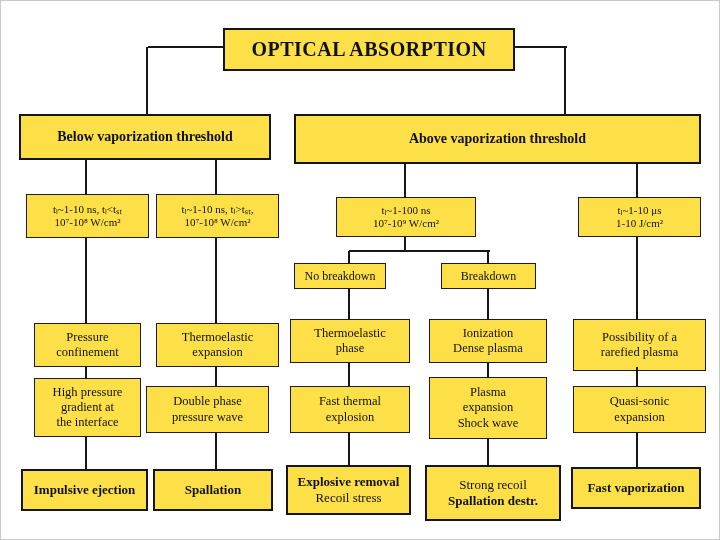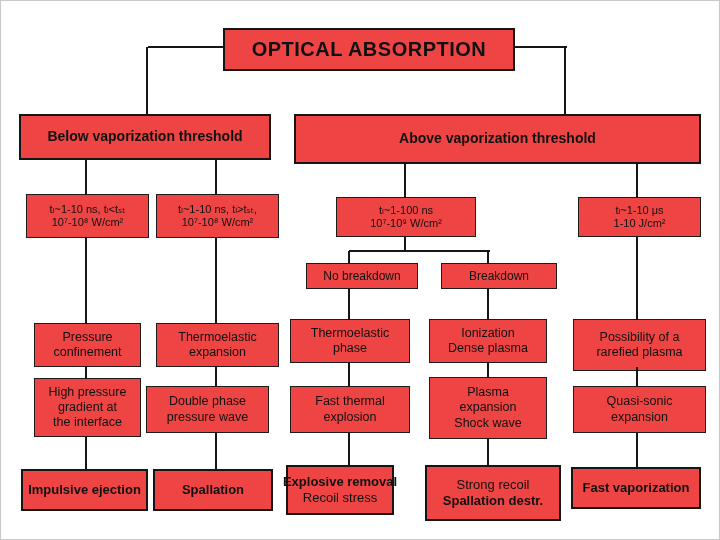--- a/index.html
+++ b/index.html
@@ -8,28 +8,29 @@
     width:720px;height:540px;
     background:#ffffff;
     border:1px solid #c9c9c9;
     box-sizing:border-box;
     font-family:"Liberation Sans","DejaVu Sans",sans-serif;
     color:#111;
     overflow:hidden;
   }
   .box{
     position:absolute;
-    background:#ef4444;
+    background:#fde047;
     display:flex;
     flex-direction:column;
     align-items:center;
     justify-content:center;
     text-align:center;
     box-sizing:border-box;
     line-height:1.22;
+    font-family:Liberation Serif, serif;
   }
   .major{border:2px solid #151515;}
   .minor{border:1.5px solid #1c1c1c;}
   .title-box{font-weight:bold;font-size:20px;letter-spacing:0.5px;}
   .branch-box{font-weight:bold;font-size:14px;}
   .cond-box{font-size:11px;}
   .mid-box{font-size:12.5px;}
   .small-box{font-size:12px;}
   .out-box{font-weight:bold;font-size:13px;}
   .rg{font-weight:normal;}
@@ -63,24 +64,24 @@
   </div>
   <div class="box minor cond-box" style="left:335px;top:196px;width:140px;height:40px">
     <div class="nw">tₗ~1-100 ns</div>
     <div class="nw">10⁷-10⁹ W/cm²</div>
   </div>
   <div class="box minor cond-box" style="left:577px;top:196px;width:123px;height:40px">
     <div class="nw">tₗ~1-10 μs</div>
     <div class="nw">1-10 J/cm²</div>
   </div>
 
-  <div class="box minor small-box" style="left:305px;top:262px;width:112px;height:26px">
+  <div class="box minor small-box" style="left:293px;top:262px;width:92px;height:26px">
     <div class="nw">No breakdown</div>
   </div>
-  <div class="box minor small-box" style="left:440px;top:262px;width:116px;height:26px">
+  <div class="box minor small-box" style="left:440px;top:262px;width:95px;height:26px">
     <div class="nw">Breakdown</div>
   </div>
 
   <div class="box minor mid-box" style="left:33px;top:322px;width:107px;height:44px">
     <div class="nw">Pressure</div>
     <div class="nw">confinement</div>
   </div>
   <div class="box minor mid-box" style="left:155px;top:322px;width:123px;height:44px">
     <div class="nw">Thermoelastic</div>
     <div class="nw">expansion</div>
@@ -120,21 +121,21 @@
     <div class="nw">Quasi-sonic</div>
     <div class="nw">expansion</div>
   </div>
 
   <div class="box major out-box" style="left:20px;top:468px;width:127px;height:42px">
     <div class="nw">Impulsive ejection</div>
   </div>
   <div class="box major out-box" style="left:152px;top:468px;width:120px;height:42px">
     <div class="nw">Spallation</div>
   </div>
-  <div class="box major out-box" style="left:285px;top:464px;width:108px;height:50px">
+  <div class="box major out-box" style="left:285px;top:464px;width:125px;height:50px">
     <div class="nw bd">Explosive removal</div>
     <div class="nw rg">Recoil stress</div>
   </div>
   <div class="box major out-box" style="left:424px;top:464px;width:136px;height:56px">
     <div class="nw rg">Strong recoil</div>
     <div class="nw bd">Spallation destr.</div>
   </div>
   <div class="box major out-box" style="left:570px;top:466px;width:130px;height:42px">
     <div class="nw">Fast vaporization</div>
   </div>

